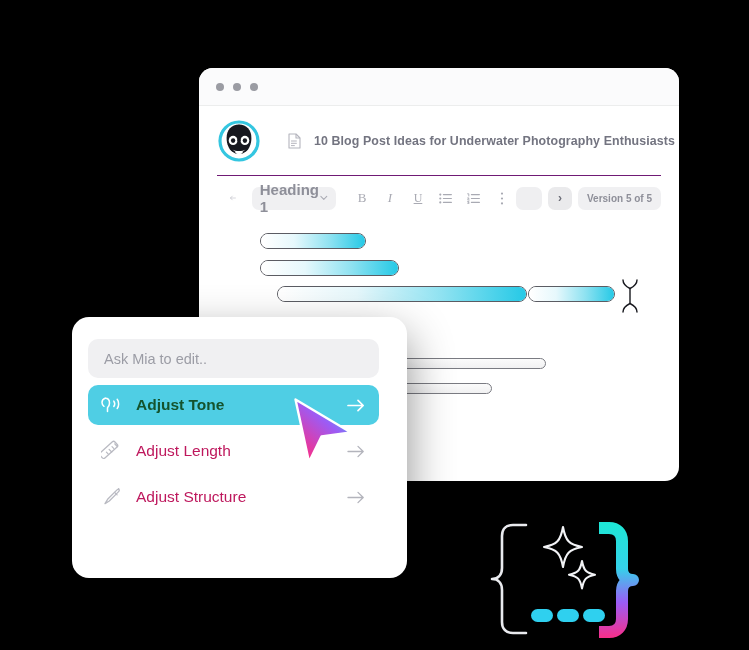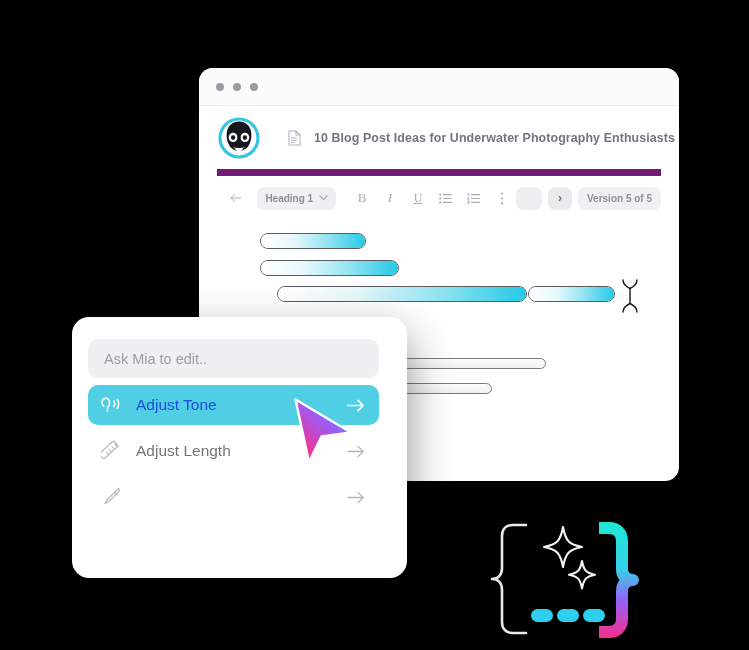--- a/index.html
+++ b/index.html
@@ -34,21 +34,21 @@
   }
   .traffic {
     position: absolute; left: 17px; top: 15px;
     display: flex; gap: 9px;
   }
   .dot { width: 8px; height: 8px; border-radius: 50%; background: #9b9ca3; }
 
   .doc-header {
     position: relative;
     height: 70px;
-    border-bottom: 7px solid #701a75;
+    border-bottom: 1px solid #701a75;
     margin: 0 18px;
     display: flex; align-items: center;
   }
   .avatar {
     width: 42px; height: 42px; border-radius: 50%;
     background: #f4fbfd;
     display: block;
     flex: 0 0 auto;
     margin-left: 1px;
   }
@@ -68,21 +68,21 @@
     height: 44px;
     display: flex; align-items: center;
     padding: 0 18px;
   }
   .tb-back { margin-left: 13px; margin-right: 16px; cursor: pointer; display:block; }
   .tb-select {
     display: flex; align-items: center; justify-content: space-between;
     width: 104px; height: 23px;
     background: #f0f0f2; border-radius: 7px;
     padding: 0 8px;
-    font-size: 10px; color: #8e8f99; font-weight: bold;
+    font-size: 15px; color: #8e8f99; font-weight: bold;
   }
   .tb-icons { display: flex; align-items: center; gap: 0px; margin-left: 12px; }
   .tb-ibtn {
     width: 28px; height: 24px;
     display: flex; align-items: center; justify-content: center;
     color: #a9aab3;
     font-size: 12px;
   }
   .tb-right { margin-left: auto; display: flex; align-items: center; gap: 6px; }
   .chip-blank { width: 26px; height: 23px; background: #efeff1; border-radius: 7px; }
@@ -163,24 +163,24 @@
   }
   .mia-item.active { background: #4fcee4; }
   .mia-ico {
     width: 24px; height: 22px;
     display: flex; align-items: center; justify-content: center;
     flex: 0 0 auto;
   }
   .mia-label {
     margin-left: 12px;
     font-size: 15.5px;
-    color: #737373;
+    color: #be185d;
     font-weight: normal;
   }
-  .mia-item.active .mia-label { color: #1d4ed8; font-weight: normal; }
+  .mia-item.active .mia-label { color: #14532d; font-weight: bold; }
   .mia-arrow { margin-left: auto; color: #b3b4bc; display: flex; }
   .mia-item.active .mia-arrow { color: #ffffff; }
 
   
   .gcursor {
     position: absolute;
     left: 283px; top: 388px;
     width: 76px; height: 76px;
     pointer-events: none;
   }
@@ -342,20 +342,21 @@
             </svg>
           </span>
         </div>
         <div class="mia-item">
           <span class="mia-ico">
             <svg width="22" height="22" viewBox="0 0 22 22">
               <path d="M17.6 2.6c.9.9.9 2.2 0 3L8.3 15 4 17.6 6.6 13.3 16 3.9c.7-.7 1.6-.8 2.2-.2z" fill="none" stroke="#b9bac2" stroke-width="1.3" stroke-linejoin="round"></path>
               <path d="M13.6 6.3l2.5 2.5" stroke="#b9bac2" stroke-width="1.2" stroke-linecap="round"></path>
             </svg>
           </span>
+          <span class="mia-label">Adjust Structure</span>
           <span class="mia-arrow">
             <svg width="18" height="13" viewBox="0 0 18 13">
               <path d="M1 6.5h15M11 1.4l5.2 5.1-5.2 5.1" fill="none" stroke="currentColor" stroke-width="1.3" stroke-linecap="round" stroke-linejoin="round"></path>
             </svg>
           </span>
         </div>
       </div>
   </div>
 
   <svg class="gcursor" viewBox="0 0 76 76">

